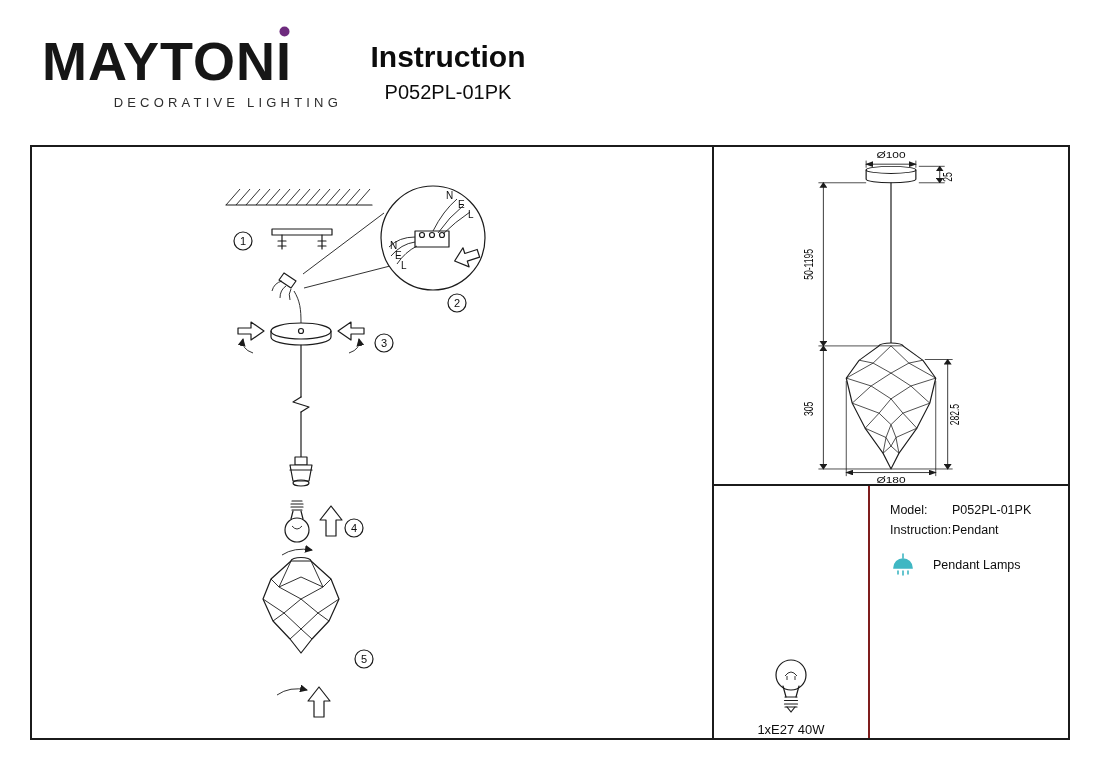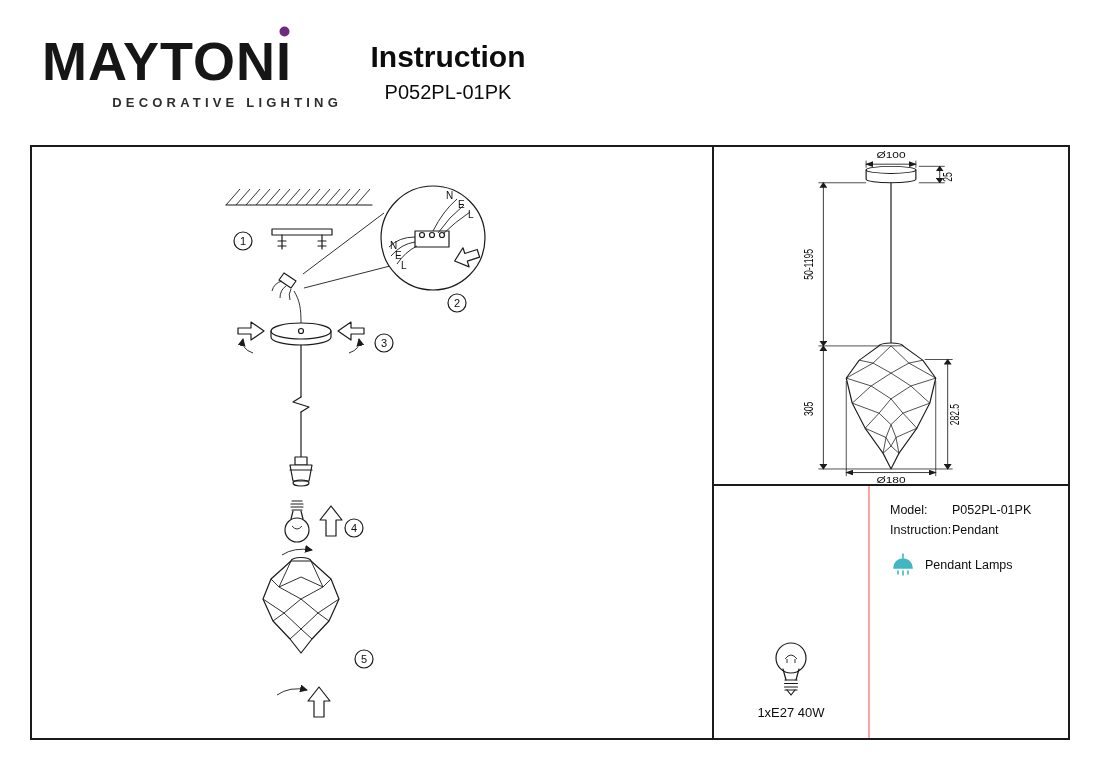--- a/index.html
+++ b/index.html
@@ -11,39 +11,39 @@
     position:relative;
     overflow:hidden;
   }
   .page { position:absolute; inset:0; background:#fff; }
 
   
   .logo { position:absolute; left:42px; top:34px; width:300px; }
   .logo-name { font-size:54px; font-weight:700; letter-spacing:1px; color:#161616; line-height:1; white-space:nowrap; }
   .logo-i { position:relative; display:inline-block; }
   .logo-dot-svg { position:absolute; top:-8px; left:50%; margin-left:-5px; }
-  .logo-tagline { font-size:13px; letter-spacing:4.2px; color:#2d2d2d; text-align:right; margin-top:7px; font-weight:700; }
+  .logo-tagline { font-size:13px; letter-spacing:4.2px; color:#2d2d2d; text-align:right; margin-top:7px; font-weight:400; }
 
   .title-block { position:absolute; left:0; top:40px; width:896px; text-align:center; pointer-events:none; }
   .title { font-size:30px; font-weight:600; color:#0c0c0c; }
   .subtitle { font-size:20px; font-weight:400; margin-top:7px; color:#0c0c0c; }
 
   
   .main-frame { position:absolute; left:30px; top:145px; width:1040px; height:595px; border:2px solid #1b1b1b; display:flex; background:#fff; }
   .left-panel { width:682px; height:100%; border-right:2px solid #1b1b1b; }
   .right-panel { flex:1; display:flex; flex-direction:column; }
   .dim-area { height:339px; border-bottom:2px solid #1b1b1b; }
   .spec-row { flex:1; display:flex; }
-  .bulb-cell { width:156px; border-right:2px solid #fca5a5; display:flex; flex-direction:column; align-items:center; justify-content:flex-end; padding-bottom:18px; gap:5px; }
+  .bulb-cell { width:156px; border-right:2px solid #7f1d1d; display:flex; flex-direction:column; align-items:center; justify-content:flex-end; padding-bottom:1px; gap:5px; }
   .bulb-text { font-size:13px; color:#0d0d0d; }
   .info-cell { flex:1; padding:17px 8px 7px 20px; font-size:12.5px; color:#0d0d0d; }
   .info-line { margin-bottom:6px; display:flex; }
   .info-label { display:inline-block; width:62px; }
   .info-value { display:inline-block; }
-  .category-line { margin-top:16px; display:flex; align-items:center; gap:9px; }
+  .category-line { margin-top:16px; display:flex; align-items:center; gap:17px; }
   .category-text { font-size:12.5px; }
 
   
   svg { display:block; }
   .ln { stroke:#1b1b1b; stroke-width:1.2; fill:none; stroke-linecap:round; stroke-linejoin:round; }
   .lnt { stroke:#1b1b1b; stroke-width:0.9; fill:none; stroke-linejoin:round; }
   .fw { fill:#ffffff; stroke:#1b1b1b; stroke-width:1.2; stroke-linejoin:round; }
   .dimln { stroke:#1b1b1b; stroke-width:1; fill:none; }
   .extln { stroke:#1b1b1b; stroke-width:0.9; fill:none; }
   svg text { fill:#0d0d0d; font-size:12px; font-family:"Liberation Sans","DejaVu Sans",sans-serif; }

